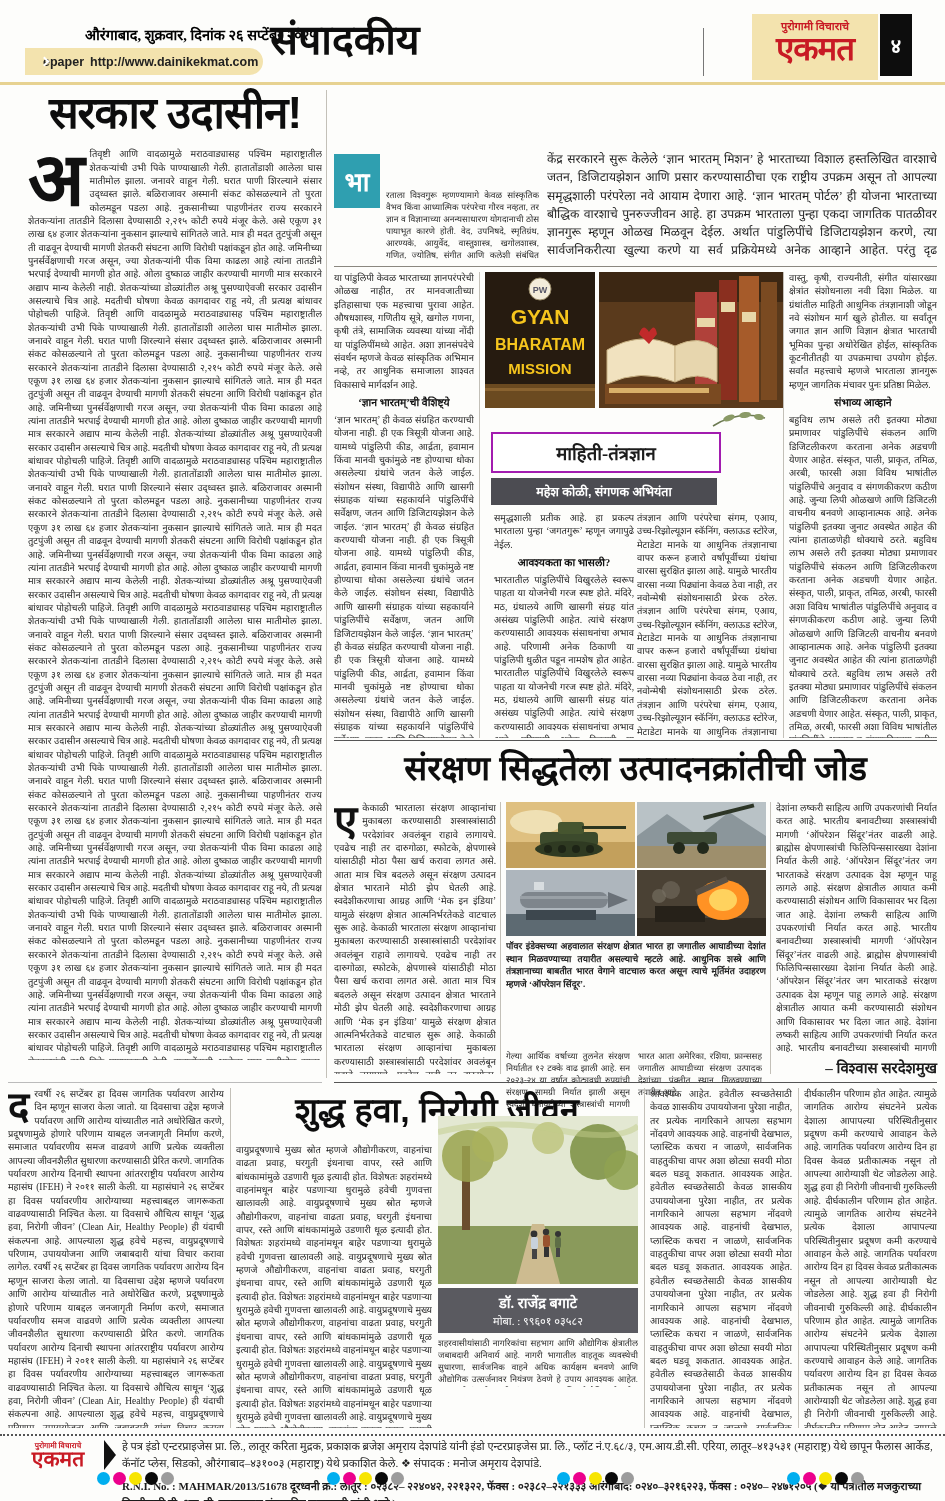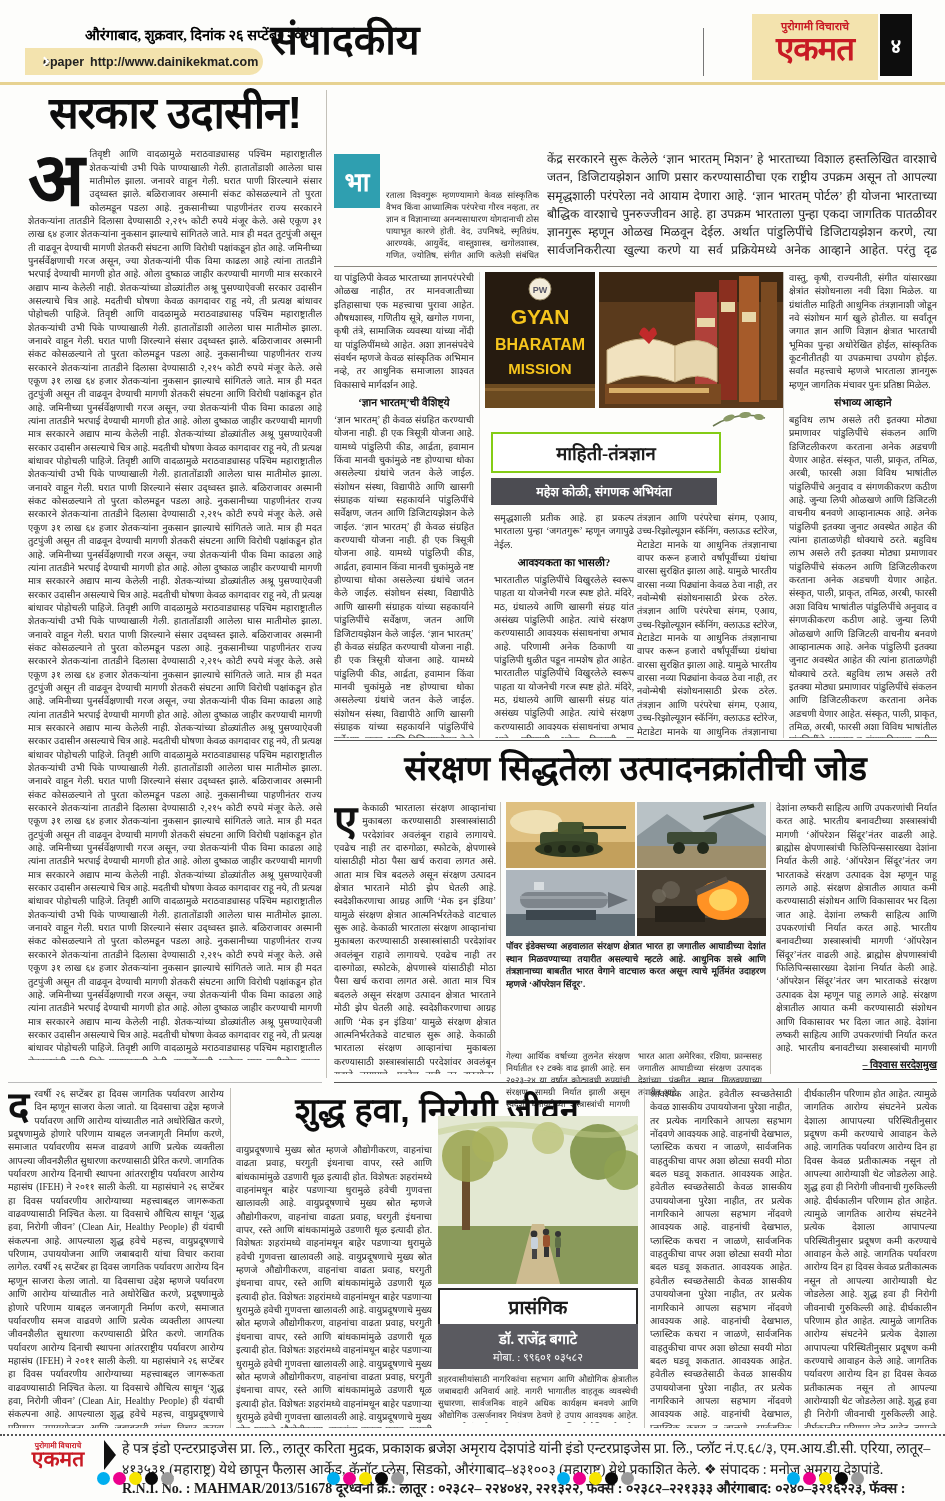--- a/index.html
+++ b/index.html
@@ -22,36 +22,36 @@
                  padding:0 14px 0 12px;height:27px;font-family:"Liberation Sans",sans-serif;}
   #epaper-ribbon .dot{width:13px;height:13px;border-radius:50%;background:#d31f2a;display:inline-block;position:relative;}
   #epaper-ribbon .dot::after{content:"";position:absolute;left:4px;top:3px;width:5px;height:5px;border:2px solid #fff;border-left:none;border-bottom:none;transform:rotate(45deg);}
   #epaper-ribbon span{font-size:12.5px;font-weight:bold;color:#222;}
   #brand-box{background:#f3e3ae;text-align:center;padding-top:4px;}
   #brand-box .tag{color:#c81a24;font-size:11px;font-weight:bold;font-family:"Liberation Serif",serif;}
   #brand-box .brand{color:#c81a24;font-size:33px;font-weight:900;font-family:"Liberation Serif",serif;line-height:1.0;letter-spacing:-1px;}
   #page-badge{background:#0d0d0d;color:#fff;display:flex;align-items:center;justify-content:center;font-size:20px;font-weight:bold;}
   .gold-rule{background:#e7d291;}
   
-  .feature-title{border:2px solid #84cc16;background:#fff;text-align:center;font-weight:bold;
+  .feature-title{border:2px solid #a21caf;background:#fff;text-align:center;font-weight:bold;
                  font-size:18.5px;padding:6px 0;font-family:"Liberation Serif",serif;}
   .feature-byline{background:#4c4c52;color:#fff;text-align:center;font-weight:bold;font-size:12.5px;padding:5px 0;
                   font-family:"Liberation Sans",sans-serif;}
-  .attribution{text-align:right;font-weight:bold;font-size:10px;padding-top:3px;text-decoration:underline;}
+  .attribution{text-align:right;font-weight:bold;font-size:15px;padding-top:3px;}
   .caption{font-size:9px;line-height:1.4;font-weight:bold;color:#222;}
   
   .tagbox{border:2px solid #2b2b2b;border-bottom:none;text-align:center;font-weight:bold;font-size:19px;padding:4px 0;background:#fff;}
   .authorbar{background:#5a5a60;color:#fff;text-align:center;padding:4px 0 5px;}
   .authorbar .nm{font-size:14.5px;font-weight:bold;display:block;}
   .authorbar .ph{font-size:11px;display:block;margin-top:1px;}
   
   #footer-dotted{border-top:2px dotted #555;}
   #footer-logo .tag{color:#c81a24;font-size:7.5px;font-weight:bold;}
   #footer-logo .brand{color:#c81a24;font-size:21px;font-weight:900;line-height:.9;font-family:"Liberation Serif",serif;}
-  .foot-line{font-size:14px;line-height:1.5;color:#1c1c1c;}
+  .foot-line{font-size:11px;line-height:1.5;color:#1c1c1c;}
   .cmyk{position:absolute;display:flex;gap:3px;}
   .cmyk i{width:13px;height:13px;border-radius:50%;display:inline-block;}
   .c-c{background:#00aeef}.c-m{background:#ec008c}.c-y{background:#f7e500}.c-k{background:#0a0a0a}.c-g{background:#9b9b9b}
 </style>
 </head>
 <body>
 
 <div id="page">
 
   <div class="abs" id="dateline" style="left:85px;top:24px;">औरंगाबाद, शुक्रवार, दिनांक २६ सप्टेंबर २०२५</div>
@@ -245,21 +245,20 @@
       <circle cx="108" cy="116" r="3.2" fill="#333"></circle>
           <rect x="105" y="119" width="7" height="12" rx="2" fill="#98522e"></rect>
           <rect x="106" y="131" width="5" height="10" fill="#333"></rect>
       <circle cx="120" cy="118" r="3" fill="#333"></circle>
           <rect x="117" y="121" width="6" height="11" rx="2" fill="#5e6e46"></rect>
           <rect x="118" y="132" width="4" height="9" fill="#444"></rect>
         </g>
     </svg>
 
     <div class="abs" style="left:430px;top:200px;width:200px;">
-      <div class="tagbox">प्रासंगिक</div>
       <div class="authorbar">
         <span class="nm">डॉ. राजेंद्र बगाटे</span>
         <span class="ph">मोबा. : ९९६०१ ०३५८२</span>
       </div>
       <div class="fillbox just body-xs" style="height:50px;margin-top:4px;"><span>शहरवासीयांसाठी नागरिकांचा सहभाग आणि औद्योगिक क्षेत्रातील जबाबदारी अनिवार्य आहे. नागरी भागातील वाहतूक व्यवस्थेची सुधारणा, सार्वजनिक वाहने अधिक कार्यक्षम बनवणे आणि औद्योगिक उत्सर्जनावर नियंत्रण ठेवणे हे उपाय आवश्यक आहेत. शहरवासीयांसाठी नागरिकांचा सहभाग आणि औद्योगिक क्षेत्रातील जबाबदारी अनिवार्य आहे. नागरी भागातील वाहतूक व्यवस्थेची सुधारणा, सार्वजनिक वाहने अधिक कार्यक्षम बनवणे आणि औद्योगिक उत्सर्जनावर नियंत्रण ठेवणे हे उपाय आवश्यक आहेत.</span></div>
     </div>
 
     <div class="vr" style="left:636px;top:0;height:340px;"></div>
     <div class="abs fillbox just body-sm" style="left:642px;top:0;width:142px;height:340px;"><span>आवश्यक आहेत. हवेतील स्वच्छतेसाठी केवळ शासकीय उपाययोजना पुरेशा नाहीत, तर प्रत्येक नागरिकाने आपला सहभाग नोंदवणे आवश्यक आहे. वाहनांची देखभाल, प्लास्टिक कचरा न जाळणे, सार्वजनिक वाहतुकीचा वापर अशा छोट्या सवयी मोठा बदल घडवू शकतात. आवश्यक आहेत. हवेतील स्वच्छतेसाठी केवळ शासकीय उपाययोजना पुरेशा नाहीत, तर प्रत्येक नागरिकाने आपला सहभाग नोंदवणे आवश्यक आहे. वाहनांची देखभाल, प्लास्टिक कचरा न जाळणे, सार्वजनिक वाहतुकीचा वापर अशा छोट्या सवयी मोठा बदल घडवू शकतात. आवश्यक आहेत. हवेतील स्वच्छतेसाठी केवळ शासकीय उपाययोजना पुरेशा नाहीत, तर प्रत्येक नागरिकाने आपला सहभाग नोंदवणे आवश्यक आहे. वाहनांची देखभाल, प्लास्टिक कचरा न जाळणे, सार्वजनिक वाहतुकीचा वापर अशा छोट्या सवयी मोठा बदल घडवू शकतात. आवश्यक आहेत. हवेतील स्वच्छतेसाठी केवळ शासकीय उपाययोजना पुरेशा नाहीत, तर प्रत्येक नागरिकाने आपला सहभाग नोंदवणे आवश्यक आहे. वाहनांची देखभाल, प्लास्टिक कचरा न जाळणे, सार्वजनिक वाहतुकीचा वापर अशा छोट्या सवयी मोठा बदल घडवू शकतात.</span></div>
     <div class="vr" style="left:790px;top:0;height:340px;"></div>

